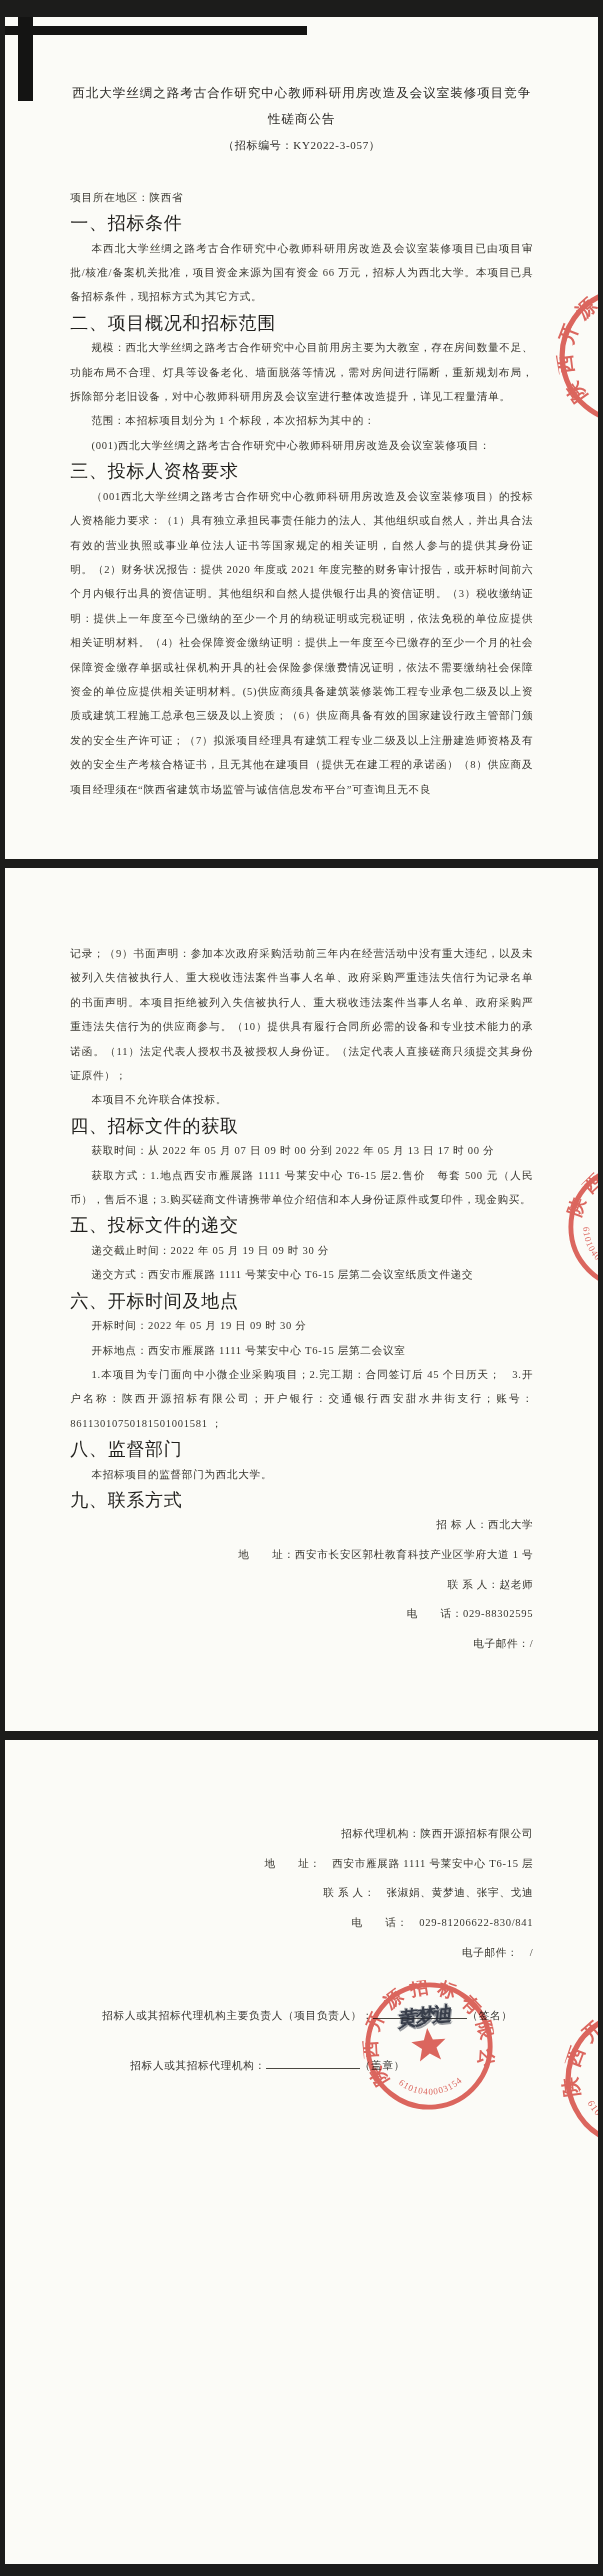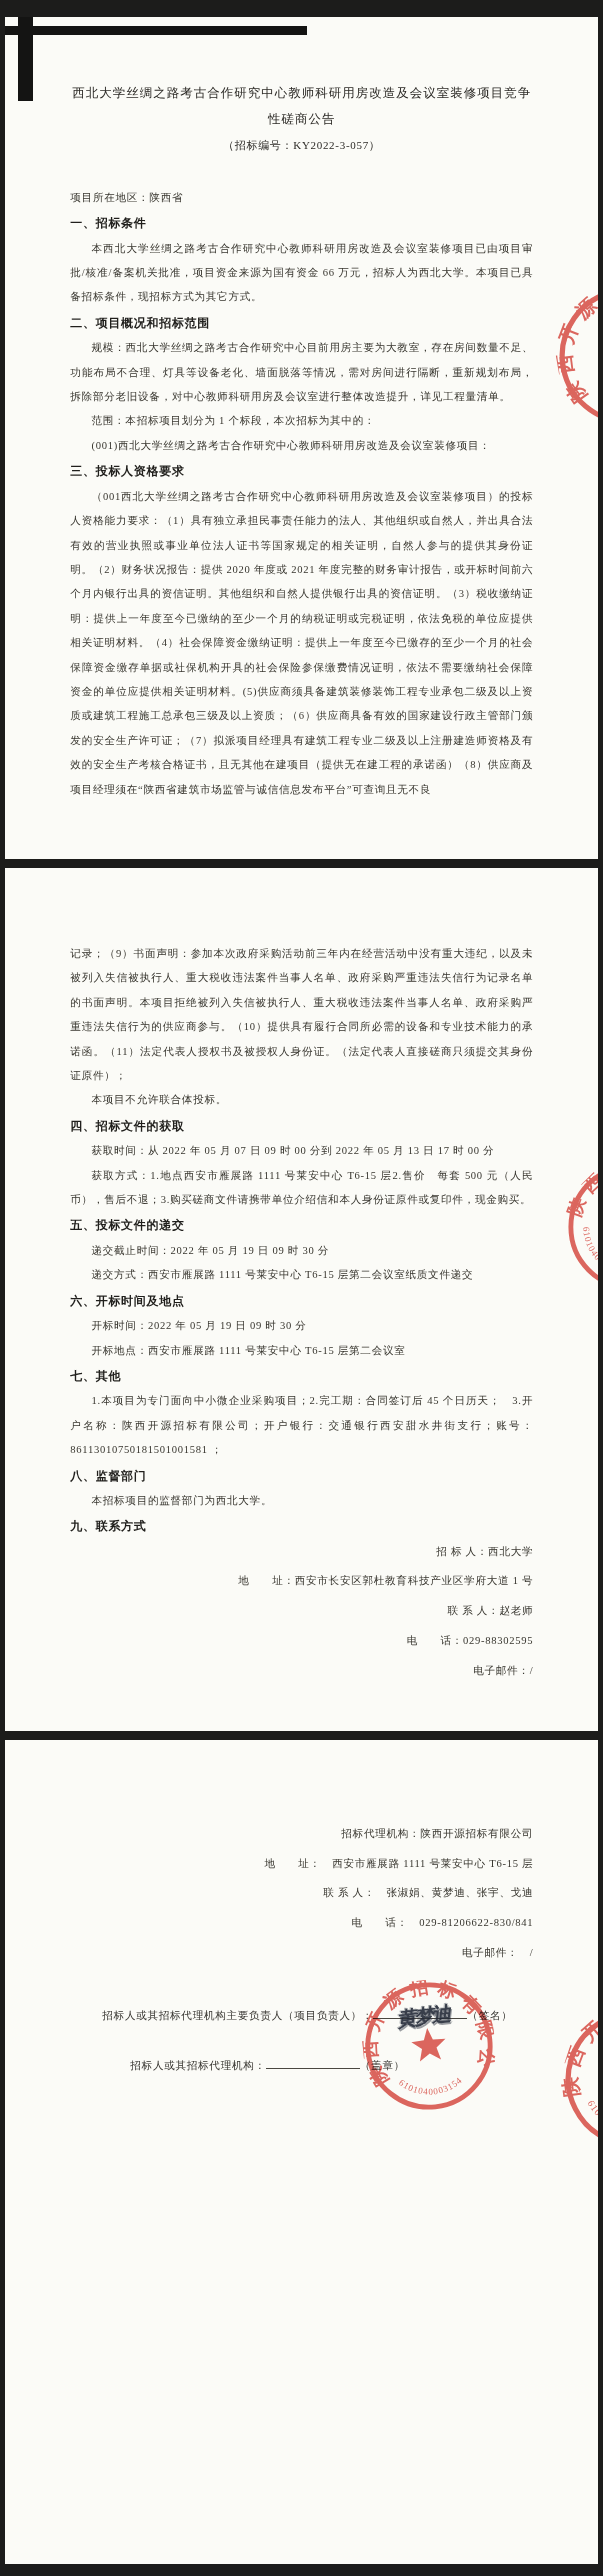--- a/index.html
+++ b/index.html
@@ -20,21 +20,21 @@
            letter-spacing:1px; color:#2c2a26; }
   .bidno { text-align:center; font-size:11px; line-height:24px;
            letter-spacing:0.7px; color:#2c2a26; }
 
   .para, .row { font-size:10.6px; line-height:24.4px; letter-spacing:0.7px;
                 text-align:justify; color:#38362f; }
   .indent { text-indent:2em; }
   .region { margin-top:29px; }
 
   .h { font-family:"Liberation Sans","DejaVu Sans",sans-serif;
-       font-weight:bold; font-size:12px; line-height:26.4px;
+       font-weight:normal; font-size:18px; line-height:26.4px;
        letter-spacing:0.7px; color:#201f1c; }
 
   .contact-row { padding-left:28px; line-height:24.4px; margin-bottom:5.3px;
                  text-align:right; }
 
   .sig-line { font-size:10.6px; line-height:25px; letter-spacing:0.7px;
               white-space:nowrap; text-align:left; }
   .sig1 { margin-left:32px; margin-top:38px; }
   .sig2 { margin-left:60px; margin-top:25px; }
   .uline { display:inline-block; width:94px; height:1em;
@@ -106,21 +106,20 @@
     <p class="para indent">获取方式：1.地点西安市雁展路 1111 号莱安中心 T6-15 层2.售价　每套 500 元（人民币），售后不退；3.购买磋商文件请携带单位介绍信和本人身份证原件或复印件，现金购买。</p>
 
     <div class="h">五、投标文件的递交</div>
     <p class="para indent">递交截止时间：2022 年 05 月 19 日 09 时 30 分</p>
     <p class="para indent">递交方式：西安市雁展路 1111 号莱安中心 T6-15 层第二会议室纸质文件递交</p>
 
     <div class="h">六、开标时间及地点</div>
     <p class="para indent">开标时间：2022 年 05 月 19 日 09 时 30 分</p>
     <p class="para indent">开标地点：西安市雁展路 1111 号莱安中心 T6-15 层第二会议室</p>
 
-    <div class="h">七、其他</div>
     <p class="para indent">1.本项目为专门面向中小微企业采购项目；2.完工期：合同签订后 45 个日历天；　3.开户名称：陕西开源招标有限公司；开户银行：交通银行西安甜水井街支行；账号：86113010750181501001581 ；</p>
 
     <div class="h">八、监督部门</div>
     <p class="para indent">本招标项目的监督部门为西北大学。</p>
 
     <div class="h">九、联系方式</div>
     <div>
       <p class="row contact-row">招 标 人：西北大学</p>
       <p class="row contact-row">地　　址：西安市长安区郭杜教育科技产业区学府大道 1 号</p>
       <p class="row contact-row">联 系 人：赵老师</p>

